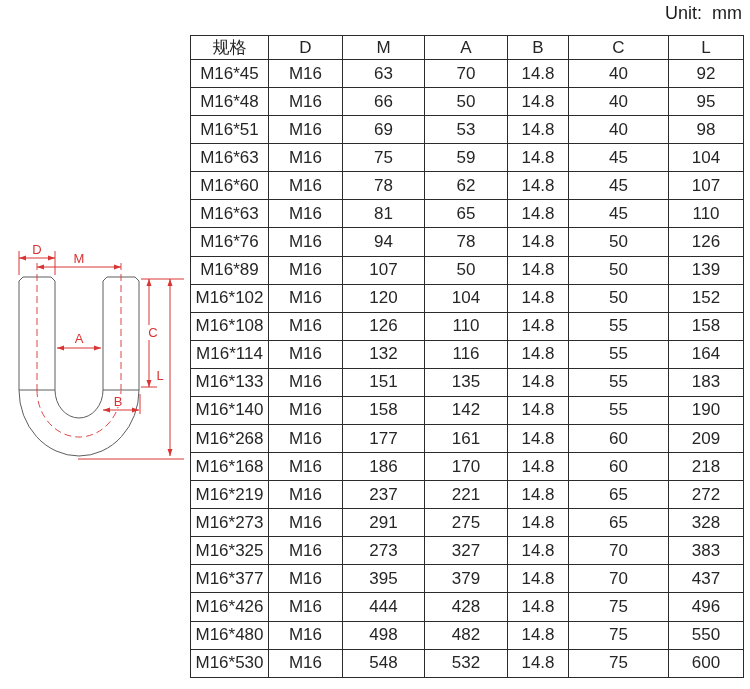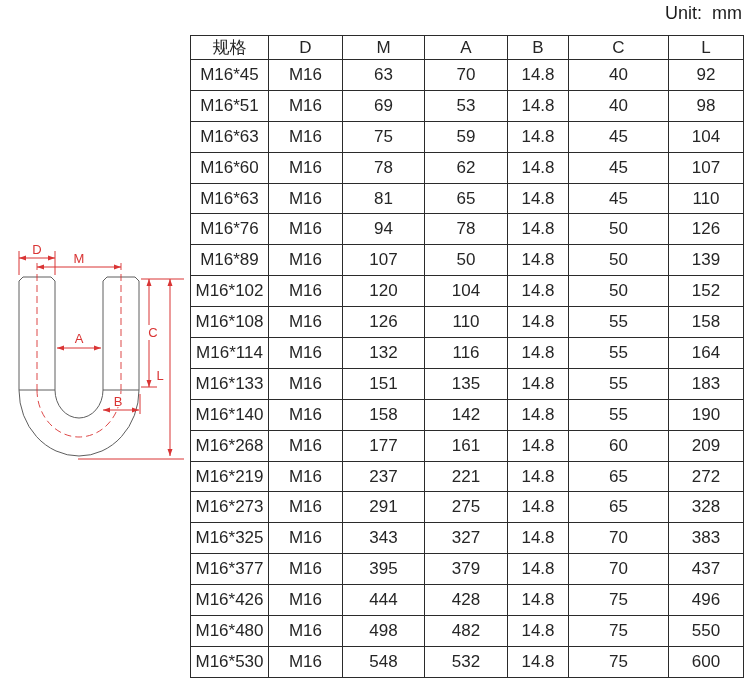--- a/index.html
+++ b/index.html
@@ -140,20 +140,29 @@
         <tr>
           <td>M16*45</td>
           <td>M16</td>
           <td>63</td>
           <td>70</td>
           <td>14.8</td>
           <td>40</td>
           <td>92</td>
         </tr>
         <tr>
+          <td>M16*48</td>
+          <td>M16</td>
+          <td>66</td>
+          <td>50</td>
+          <td>14.8</td>
+          <td>40</td>
+          <td>95</td>
+        </tr>
+        <tr>
           <td>M16*51</td>
           <td>M16</td>
           <td>69</td>
           <td>53</td>
           <td>14.8</td>
           <td>40</td>
           <td>98</td>
         </tr>
         <tr>
           <td>M16*63</td>
@@ -248,41 +257,50 @@
         <tr>
           <td>M16*268</td>
           <td>M16</td>
           <td>177</td>
           <td>161</td>
           <td>14.8</td>
           <td>60</td>
           <td>209</td>
         </tr>
         <tr>
+          <td>M16*168</td>
+          <td>M16</td>
+          <td>186</td>
+          <td>170</td>
+          <td>14.8</td>
+          <td>60</td>
+          <td>218</td>
+        </tr>
+        <tr>
           <td>M16*219</td>
           <td>M16</td>
           <td>237</td>
           <td>221</td>
           <td>14.8</td>
           <td>65</td>
           <td>272</td>
         </tr>
         <tr>
           <td>M16*273</td>
           <td>M16</td>
           <td>291</td>
           <td>275</td>
           <td>14.8</td>
           <td>65</td>
           <td>328</td>
         </tr>
         <tr>
           <td>M16*325</td>
           <td>M16</td>
-          <td>343</td>
+          <td>273</td>
           <td>327</td>
           <td>14.8</td>
           <td>70</td>
           <td>383</td>
         </tr>
         <tr>
           <td>M16*377</td>
           <td>M16</td>
           <td>395</td>
           <td>379</td>

